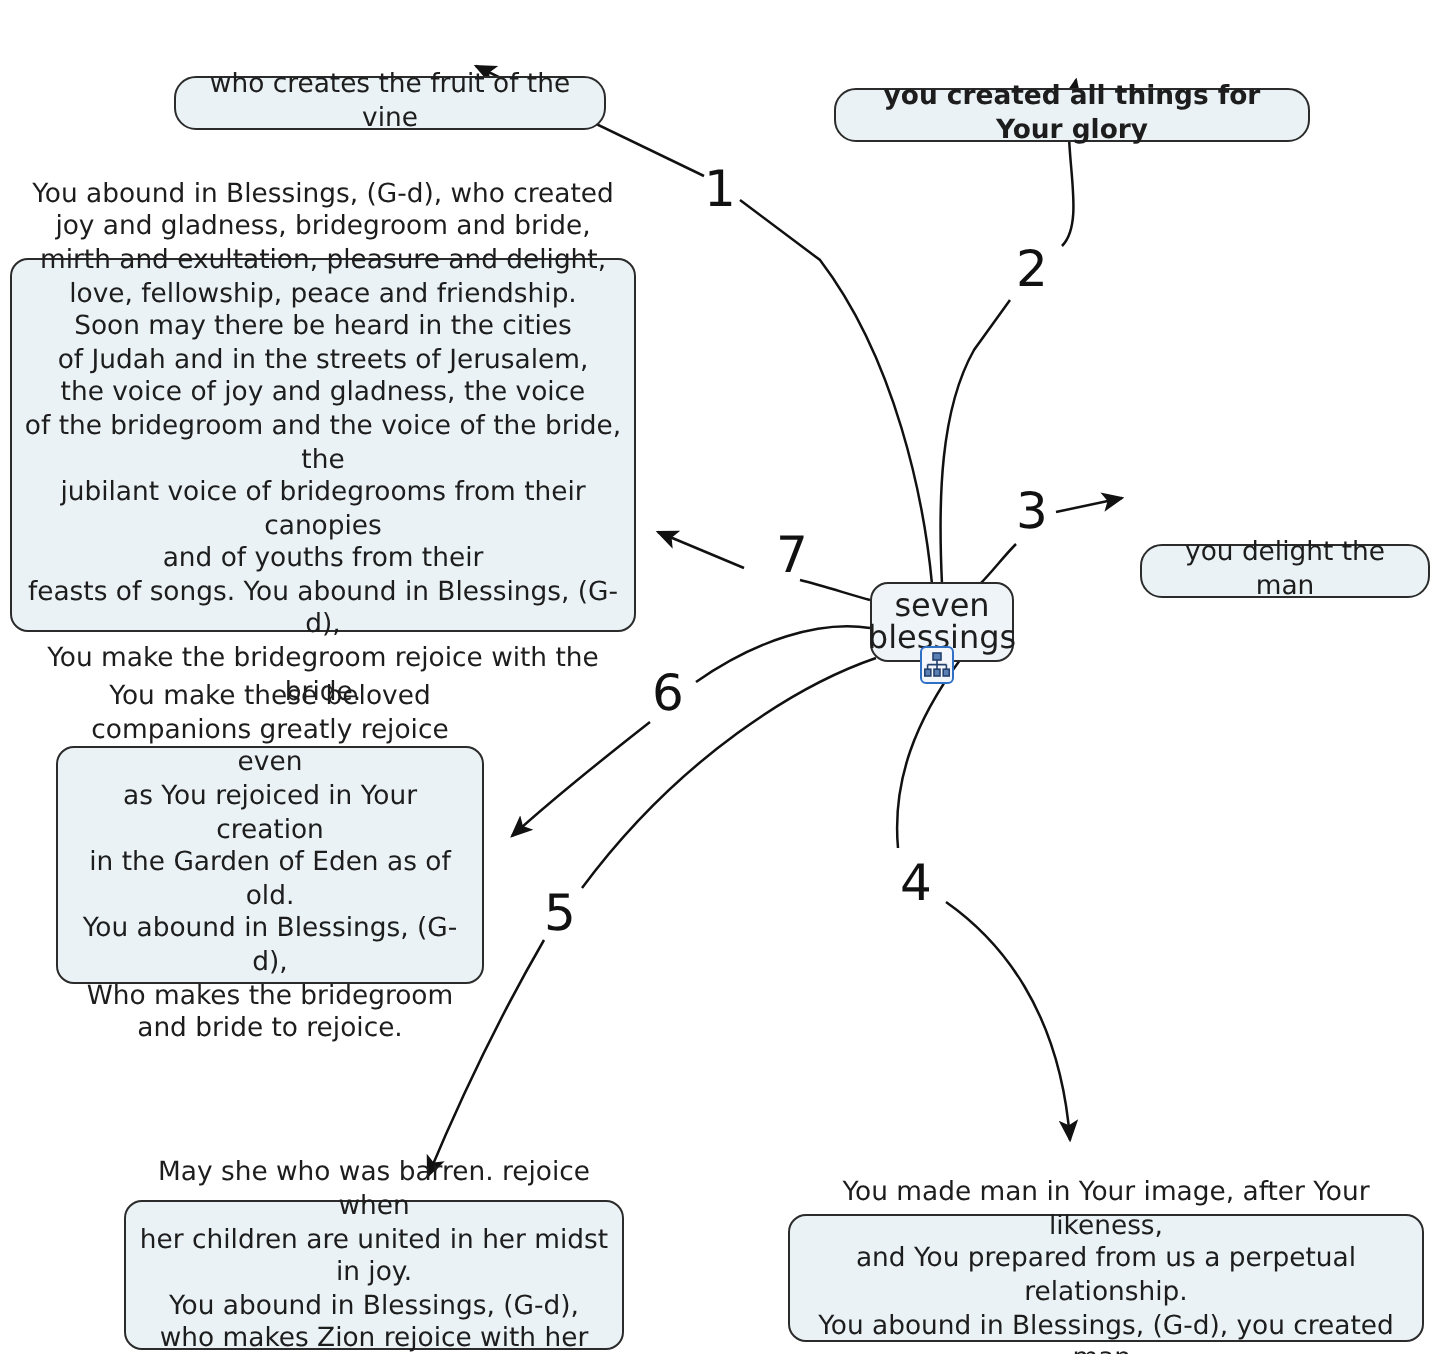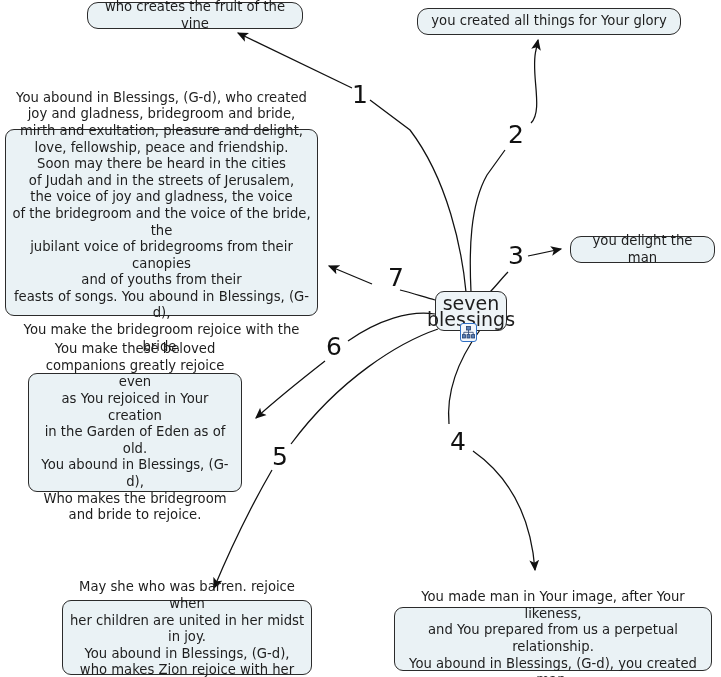--- a/index.html
+++ b/index.html
@@ -39,24 +39,25 @@
     line-height: 16.6px;
     white-space: pre-line;
     display: flex;
     align-items: center;
     justify-content: center;
     padding: 3px 4px;
   }
   .node.leaf-small {
     border-radius: 11px;
     padding: 3px 12px;
+    margin-top: 36px;
   }
   .node.central {
     border-radius: 9px;
-    font-size: 19px;
+    font-size: 16px;
     line-height: 16.5px;
     background: #eef4f7;
   }
   .edge-label {
     position: absolute;
     font-size: 25px;
     line-height: 25px;
     color: #111111;
     font-family: "DejaVu Sans", sans-serif;
     font-weight: 400;
@@ -107,21 +108,21 @@
     <path d="M325,361 C302,379 278,398 256,418" fill="none" stroke="#111111" stroke-width="1.25" marker-end="url(#arrowhead)"></path>
 
     <path d="M435,300 C424,297 412,293 400,290" fill="none" stroke="#111111" stroke-width="1.25"></path>
     <path d="M372,284 L329,266" fill="none" stroke="#111111" stroke-width="1.25" marker-end="url(#arrowhead)"></path>
   </svg>
 
   <div class="node leaf-small" style="left:87px; top:2px; width:216px; height:27px;">
     <span>who creates the fruit of the vine</span>
   </div>
 
-  <div class="node leaf-small" style="left:417px; top:8px; width:264px; height:27px;">
+  <div class="node leaf-small" style="left:417px; top:8px; width:238px; height:27px;font-weight:bold;">
     <span>you created all things for Your glory</span>
   </div>
 
   <div class="node leaf-small" style="left:570px; top:236px; width:145px; height:27px;">
     <span>you delight the man</span>
   </div>
 
   <div class="node" style="left:394px; top:583px; width:318px; height:64px;margin-top:24px;">
     <span>You made man in Your image, after Your likeness,
 and You prepared from us a perpetual relationship.

